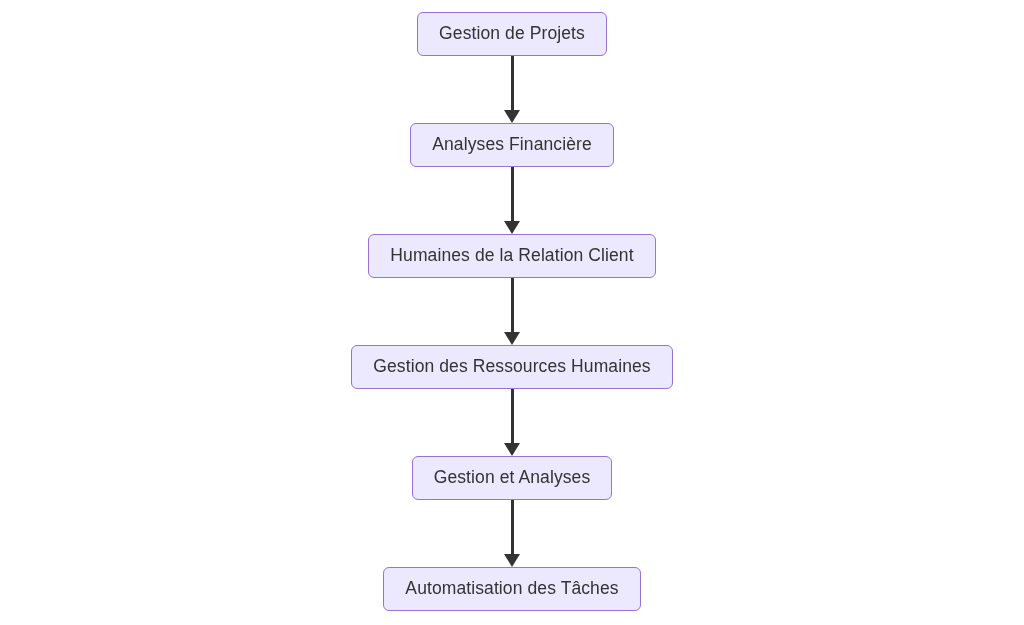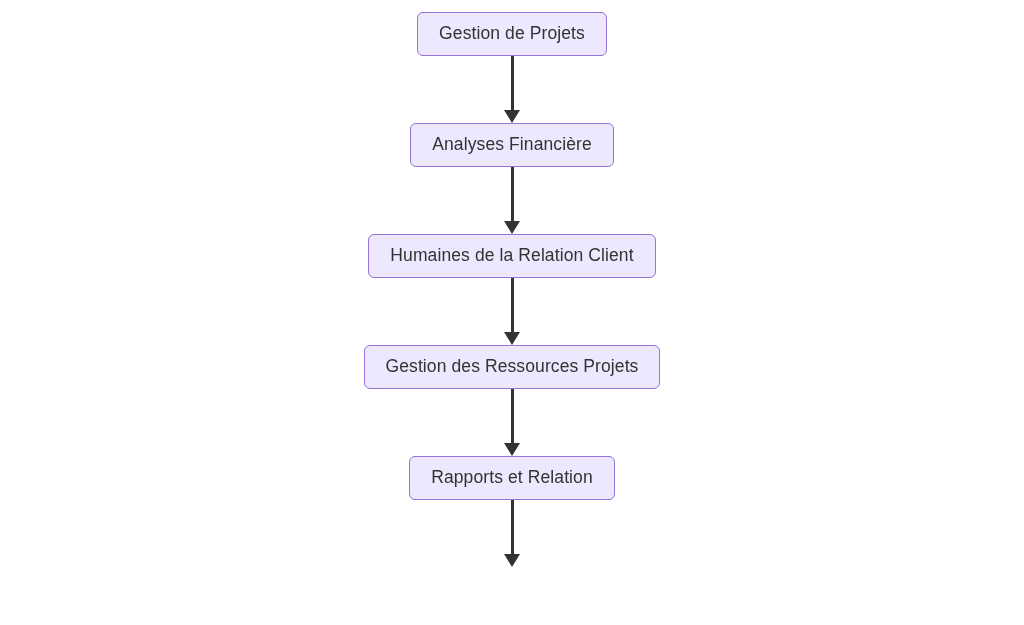--- a/index.html
+++ b/index.html
@@ -108,32 +108,35 @@
     <div class="node">
       <span class="node-label">Humaines de la Relation Client</span>
     </div>
 
     <div class="connector">
       <div class="stem"></div>
       <div class="arrowhead"></div>
     </div>
 
     <div class="node">
-      <span class="node-label">Gestion des Ressources Projets</span>
+      <span class="node-label">Gestion des Ressources Humaines</span>
     </div>
 
     <div class="connector">
       <div class="stem"></div>
       <div class="arrowhead"></div>
     </div>
 
     <div class="node">
-      <span class="node-label">Rapports et Relation</span>
+      <span class="node-label">Gestion et Analyses</span>
     </div>
 
     <div class="connector">
       <div class="stem"></div>
       <div class="arrowhead"></div>
     </div>
 
+    <div class="node">
+      <span class="node-label">Automatisation des Tâches</span>
+    </div>
 
   </div>
 </div>
 
 </body></html>

